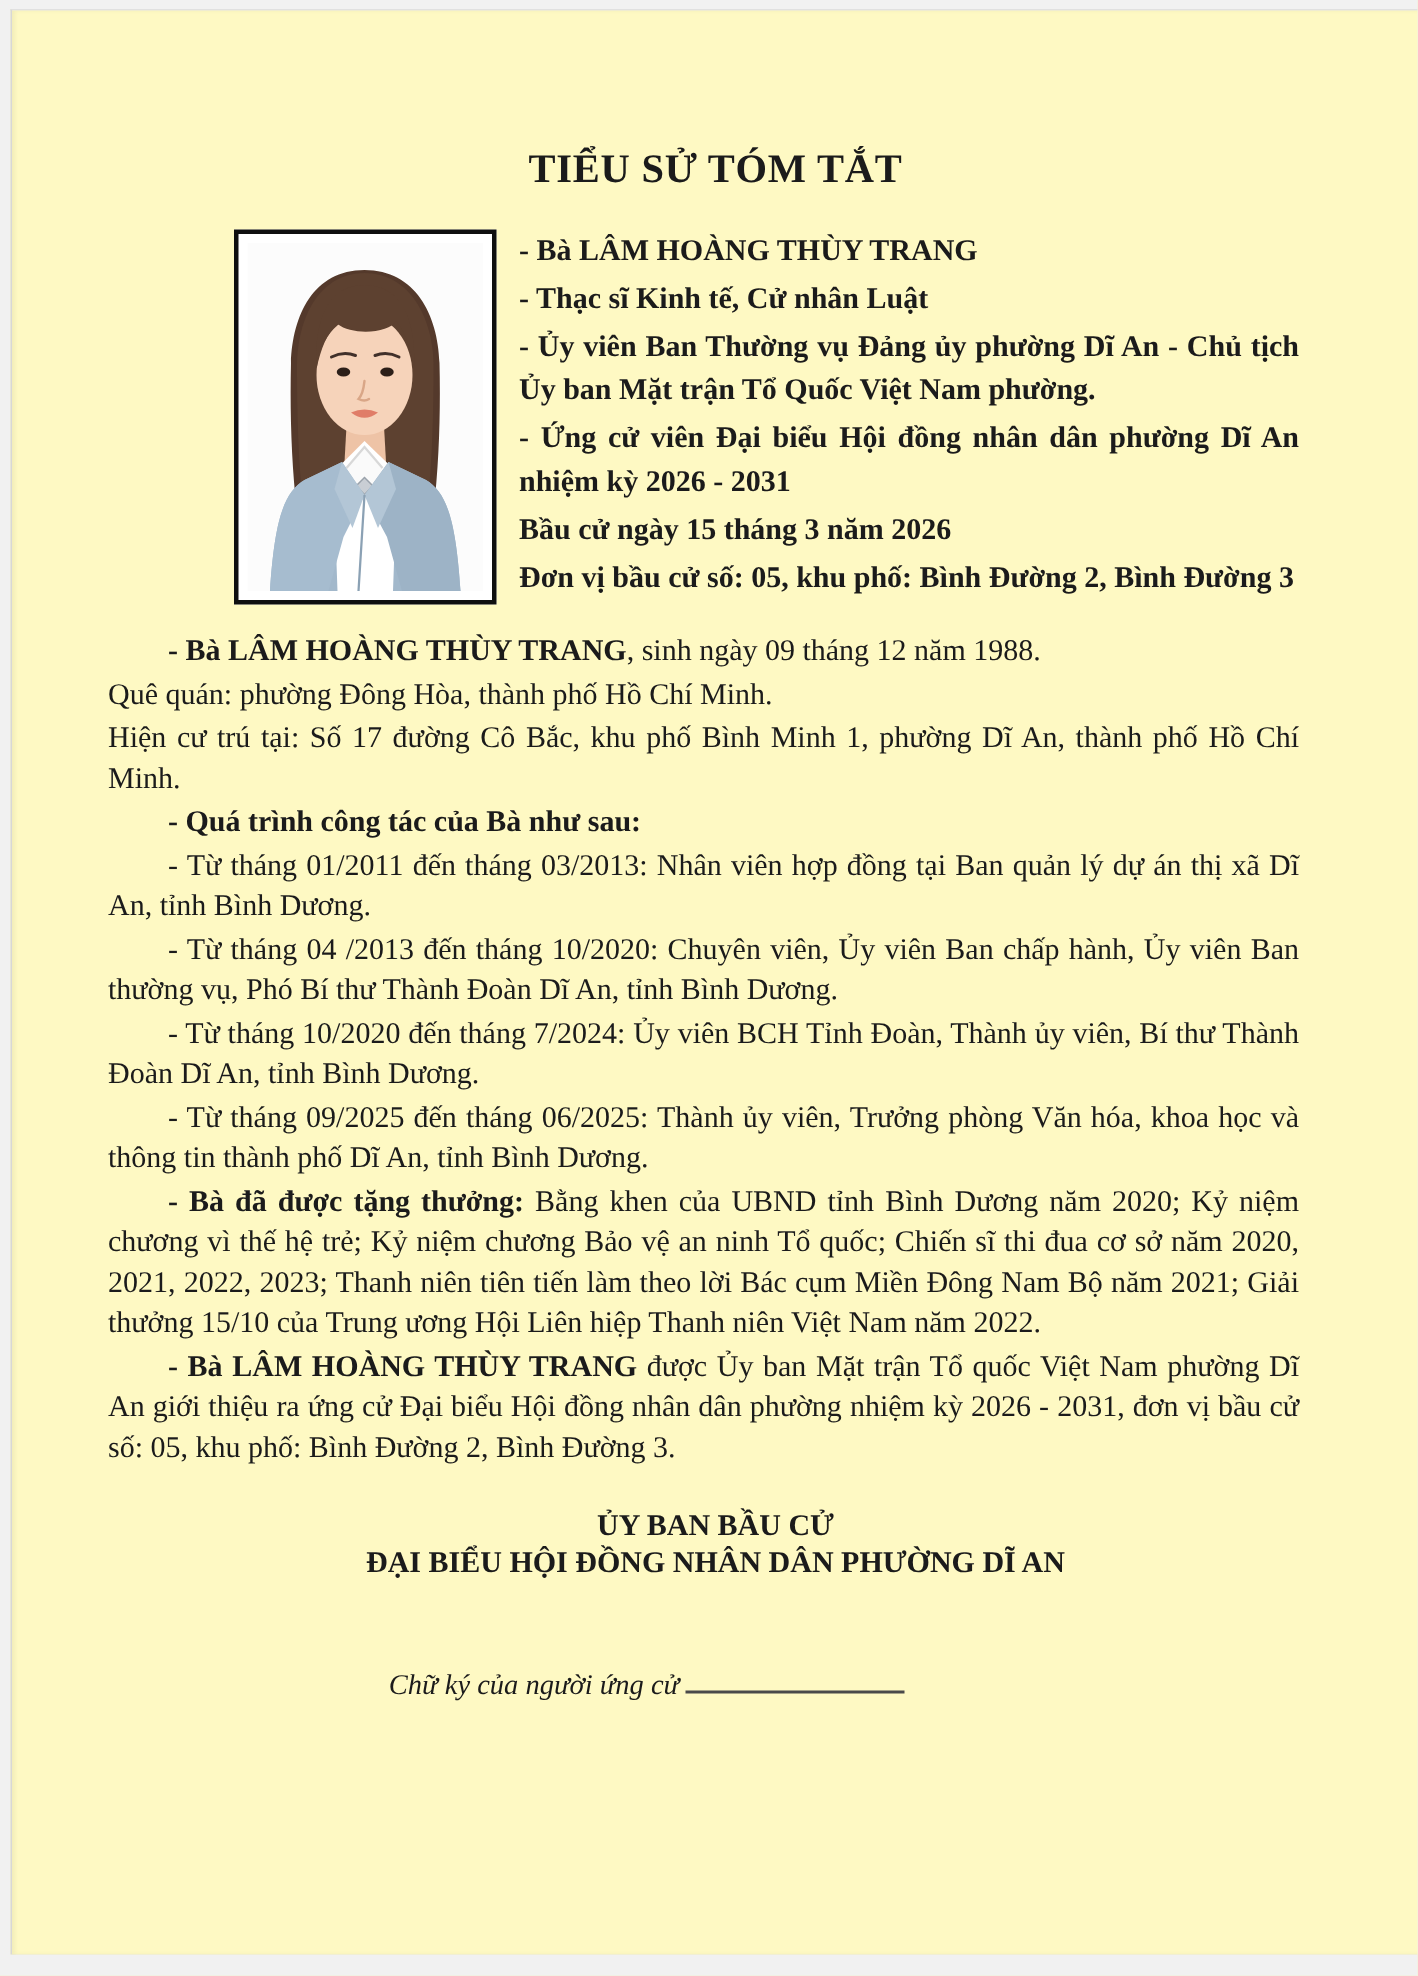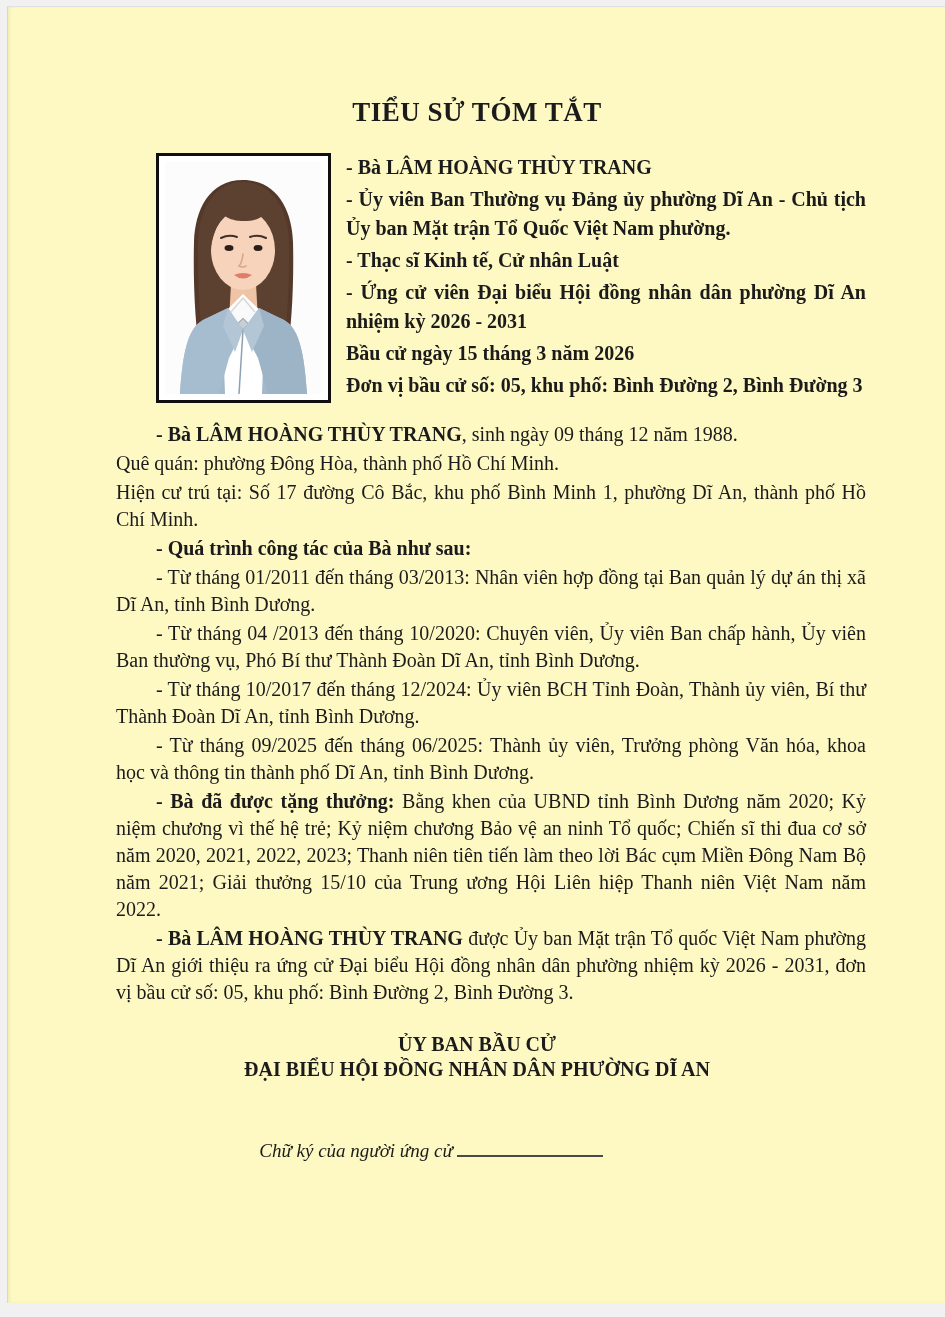--- a/index.html
+++ b/index.html
@@ -46,21 +46,21 @@
   .photo-frame svg{display:block;width:100%;height:100%;}
   .header-text{
     flex:1 1 auto;
     font-size:20px;
     font-weight:bold;
     line-height:29px;
     text-align:justify;
   }
   .header-text p{margin:0 0 3px 0;}
   .body-text{
-    margin:18px 80px 0 108px;
+    margin:18px 80px 0 64px;
     font-size:20px;
     line-height:27px;
     text-align:justify;
   }
   .body-text p{margin:2px 0 0 0;}
   .ind{text-indent:40px;}
   .b{font-weight:bold;}
   .footer-block{
     margin-top:26px;
     text-align:center;
@@ -129,36 +129,36 @@
           <path d="M94 146 L78 168 L93 196 L103 232 L142 232 C139 186 133 166 119 158 Z" fill="#9db3c6"></path>
 
           <path d="M63 146 L78 168 L70 190 L58 164 Z" fill="#b3c6d6"></path>
           <path d="M94 146 L78 168 L87 190 L99 164 Z" fill="#b3c6d6"></path>
           <path d="M78 168 L74 232" stroke="#8ba1b4" stroke-width="1.5" fill="none"></path>
         </svg>
       </div>
 
       <div class="header-text">
         <p>- Bà LÂM HOÀNG THÙY TRANG</p>
+        <p>- Thạc sĩ Kinh tế, Cử nhân Luật</p>
         <p>- Ủy viên Ban Thường vụ Đảng ủy phường Dĩ An - Chủ tịch Ủy ban Mặt trận Tổ Quốc Việt Nam phường.</p>
-        <p>- Thạc sĩ Kinh tế, Cử nhân Luật</p>
         <p>- Ứng cử viên Đại biểu Hội đồng nhân dân phường Dĩ An nhiệm kỳ 2026 - 2031</p>
         <p>Bầu cử ngày 15 tháng 3 năm 2026</p>
         <p>Đơn vị bầu cử số: 05, khu phố: Bình Đường 2, Bình Đường 3</p>
       </div>
     </div>
 
     <div class="body-text">
       <p class="ind"><span class="b">- Bà LÂM HOÀNG THÙY TRANG</span><span>, sinh ngày 09 tháng 12 năm 1988.</span></p>
       <p>Quê quán:  phường Đông Hòa, thành phố Hồ Chí Minh.</p>
       <p>Hiện cư trú tại: Số 17 đường Cô Bắc, khu phố Bình Minh 1, phường Dĩ An, thành phố Hồ Chí Minh.</p>
       <p class="ind b">- Quá trình công tác của Bà như sau:</p>
       <p class="ind">- Từ tháng 01/2011 đến tháng 03/2013: Nhân viên hợp đồng tại Ban quản lý dự án thị xã Dĩ An, tỉnh Bình Dương.</p>
       <p class="ind">- Từ tháng 04 /2013 đến tháng 10/2020: Chuyên viên, Ủy viên Ban chấp hành, Ủy viên Ban thường vụ, Phó Bí thư Thành Đoàn Dĩ An, tỉnh Bình Dương.</p>
-      <p class="ind">- Từ tháng 10/2017 đến tháng 12/2024: Ủy viên BCH Tỉnh Đoàn, Thành ủy viên, Bí thư Thành Đoàn Dĩ An, tỉnh Bình Dương.</p>
+      <p class="ind">- Từ tháng 10/2020 đến tháng 7/2024: Ủy viên BCH Tỉnh Đoàn, Thành ủy viên, Bí thư Thành Đoàn Dĩ An, tỉnh Bình Dương.</p>
       <p class="ind">- Từ tháng 09/2025 đến tháng 06/2025: Thành ủy viên, Trưởng phòng Văn hóa, khoa học và thông tin thành phố Dĩ An, tỉnh Bình Dương.</p>
       <p class="ind"><span class="b">- Bà đã được tặng thưởng:</span><span> Bằng khen của UBND tỉnh Bình Dương năm 2020; Kỷ niệm chương vì thế hệ trẻ; Kỷ niệm chương Bảo vệ an ninh Tổ quốc; Chiến sĩ thi đua cơ sở năm 2020, 2021, 2022, 2023; Thanh niên tiên tiến làm theo lời Bác cụm Miền Đông Nam Bộ năm 2021; Giải thưởng 15/10 của Trung ương Hội Liên hiệp Thanh niên Việt Nam năm 2022.</span></p>
       <p class="ind"><span class="b">- Bà LÂM HOÀNG THÙY TRANG</span><span> được Ủy ban Mặt trận Tổ quốc Việt Nam phường Dĩ An giới thiệu ra ứng cử Đại biểu Hội đồng nhân dân phường nhiệm kỳ 2026 - 2031, đơn vị bầu cử số: 05, khu phố: Bình Đường 2, Bình Đường 3.</span></p>
     </div>
 
     <div class="footer-block">
       <p>ỦY BAN BẦU CỬ</p>
       <p>ĐẠI BIỂU HỘI ĐỒNG NHÂN DÂN PHƯỜNG DĨ AN</p>
     </div>
 

